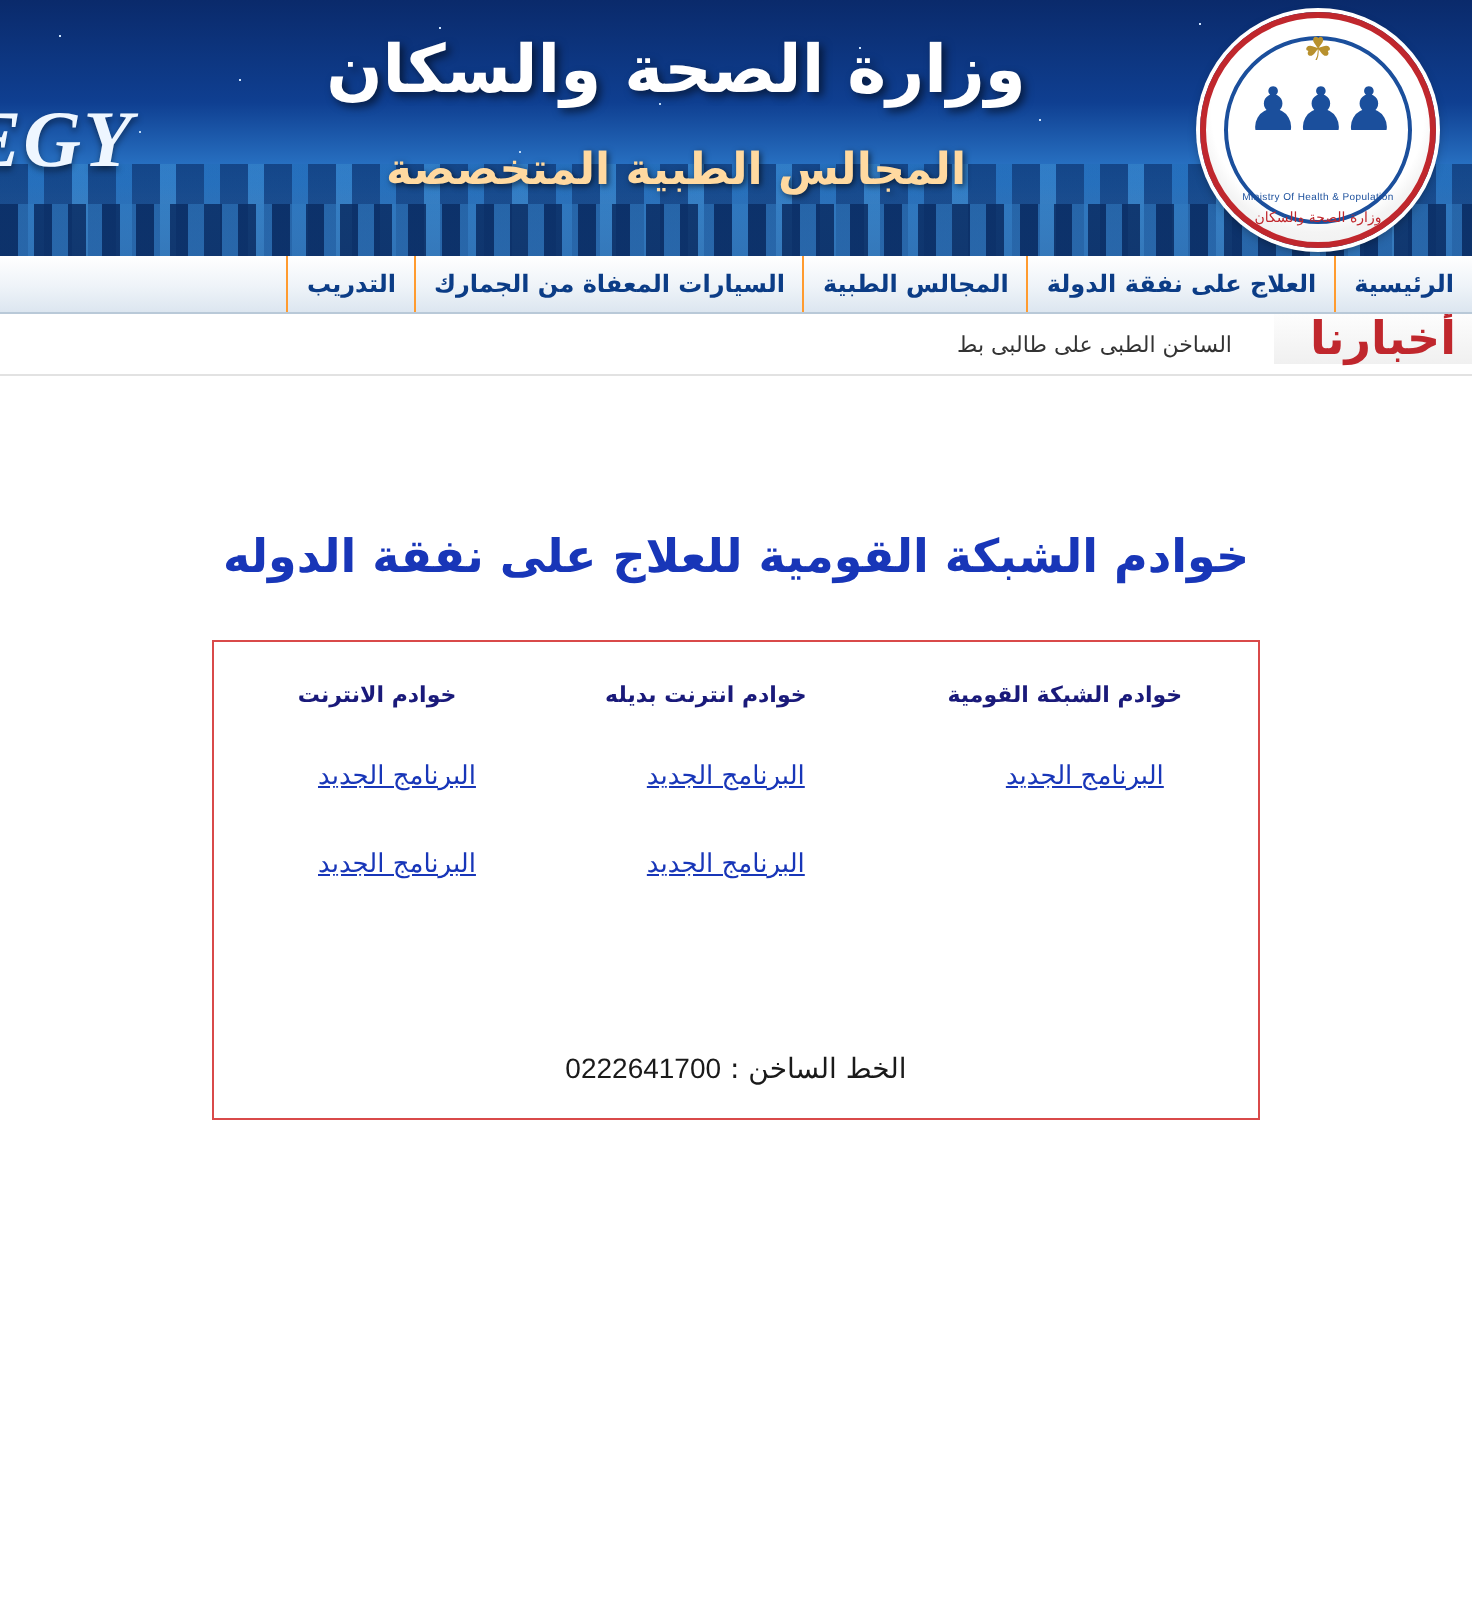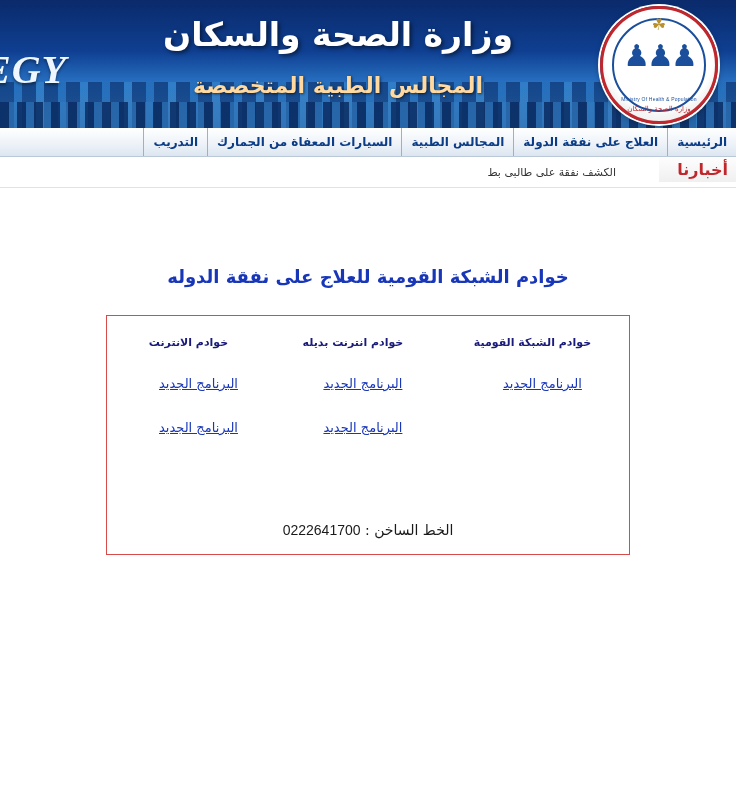--- a/index.html
+++ b/index.html
@@ -188,21 +188,21 @@
   .news-label {
     position: absolute;
     right: 0;
     top: 0;
     height: 25px;
     display: flex;
     align-items: center;
     padding: 0 8px 0 18px;
     background: linear-gradient(180deg, #fdfdfd 0%, #f0f0f0 100%);
     font-family: "DejaVu Sans", sans-serif;
-    font-size: 16px;
+    font-size: 23px;
     font-weight: bold;
     color: #c0272d;
     white-space: nowrap;
   }
   .news-ticker {
     position: absolute;
     right: 120px;
     top: 0;
     height: 30px;
     display: flex;
@@ -217,21 +217,21 @@
   .content {
     position: relative;
     width: 736px;
     direction: rtl;
     background: #ffffff;
   }
   .page-heading {
     margin-top: 78px;
     text-align: center;
     font-family: "DejaVu Sans", sans-serif;
-    font-size: 18px;
+    font-size: 23px;
     font-weight: bold;
     color: #1836b8;
   }
   .panel {
     margin: 28px auto 0 auto;
     width: 524px;
     height: 240px;
     border: 1px solid #d94a4a;
     box-sizing: border-box;
     background: #ffffff;
@@ -317,21 +317,21 @@
       <span>السيارات المعفاة من الجمارك</span>
     </div>
     <div class="nav-item">
       <span>التدريب</span>
     </div>
 
   </div>
 
   <div class="news-strip">
     <div class="news-label">أخبارنا</div>
-    <div class="news-ticker">الكشف نفقة على طالبى بط</div>
+    <div class="news-ticker">الساخن الطبى على طالبى بط</div>
   </div>
 
   <div class="content">
     <div class="page-heading">خوادم الشبكة القومية للعلاج على نفقة الدوله</div>
 
     <div class="panel">
       <table class="panel-table">
         <thead>
           <tr>
             <th>خوادم الشبكة القومية</th>

